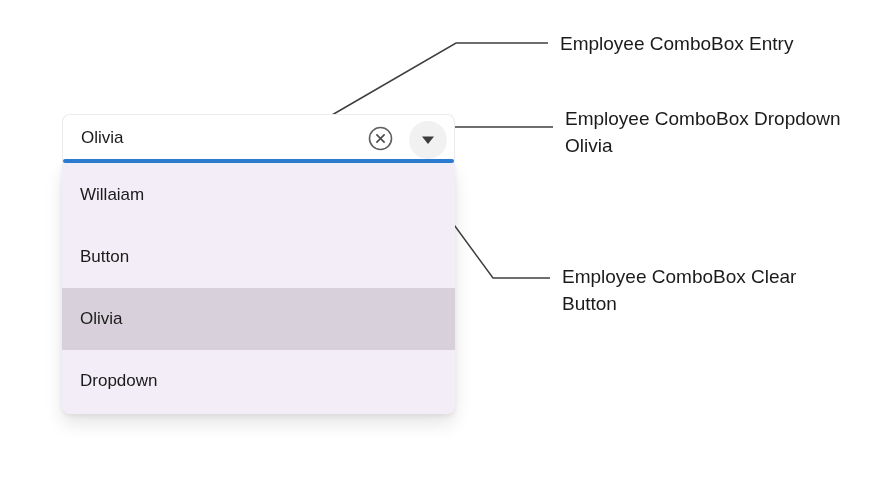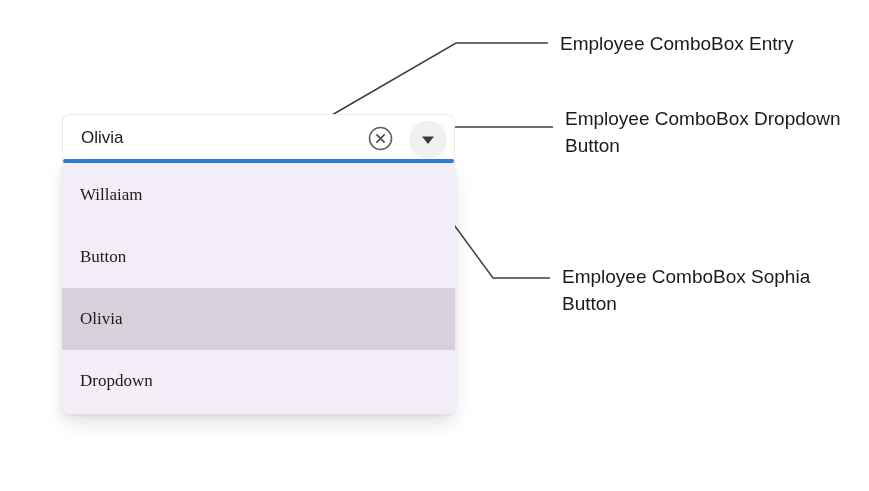--- a/index.html
+++ b/index.html
@@ -72,21 +72,20 @@
   .list {
     position: absolute;
     left: 0; top: 49px;
     width: 100%;
     background: var(--list-bg, #f3edf7);
     border-radius: 0 0 8px 8px;
     box-shadow: 0 10px 18px rgba(0,0,0,0.10), 0 2px 5px rgba(0,0,0,0.07);
     overflow: hidden;
     padding: 1px 0 2px 0;
     box-sizing: content-box;
-    font-family: Liberation Serif, serif;
   }
   .list-item {
     height: 62px;
     display: flex;
     align-items: center;
     padding-left: 18px;
     font-size: 17px;
     cursor: pointer;
   }
   .list-item.selected { background: var(--selected-bg, #d8d1db); }
@@ -131,16 +130,16 @@
     </div>
     <div class="list" id="list">
         <div class="list-item">Willaiam</div>
         <div class="list-item">Button</div>
         <div class="list-item selected">Olivia</div>
         <div class="list-item">Dropdown</div>
       </div>
   </div>
 
   <div class="ann ann-entry">Employee ComboBox Entry</div>
-  <div class="ann ann-drop">Employee ComboBox Dropdown Button</div>
-  <div class="ann ann-clear">Employee ComboBox Sophia Button</div>
+  <div class="ann ann-drop">Employee ComboBox Dropdown Olivia</div>
+  <div class="ann ann-clear">Employee ComboBox Clear Button</div>
 
 </div>
 
 </body></html>

